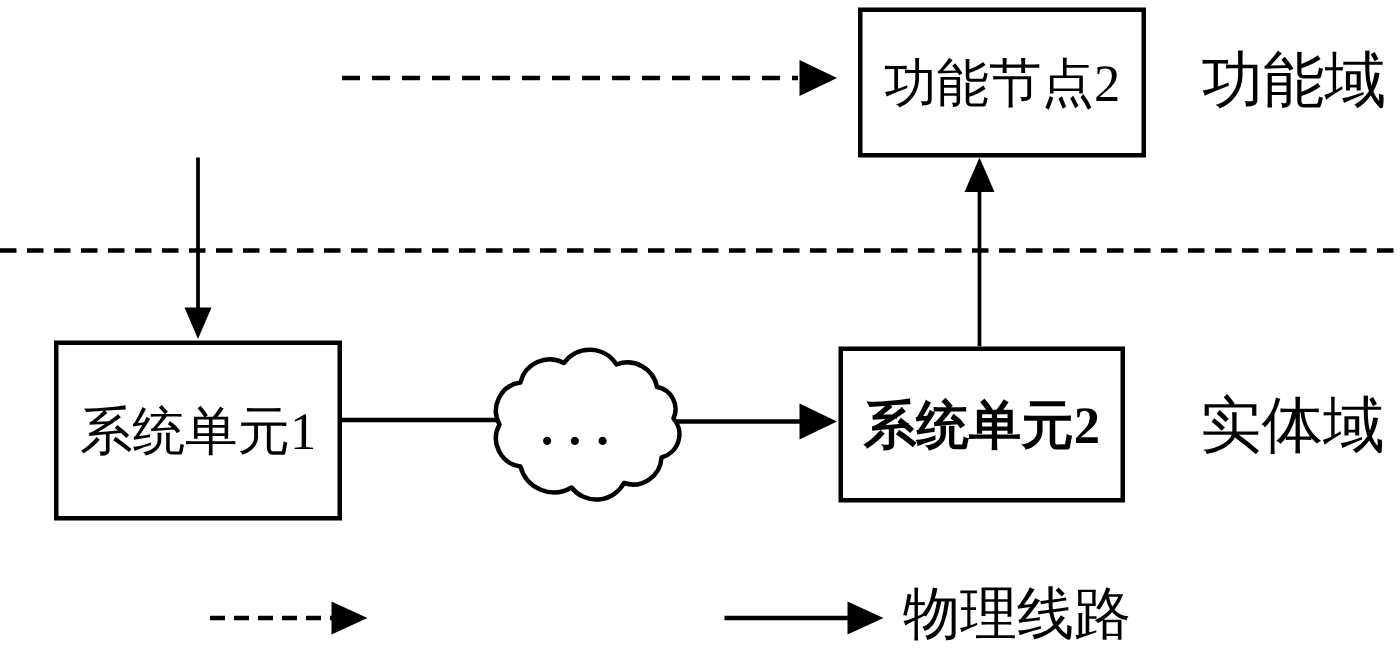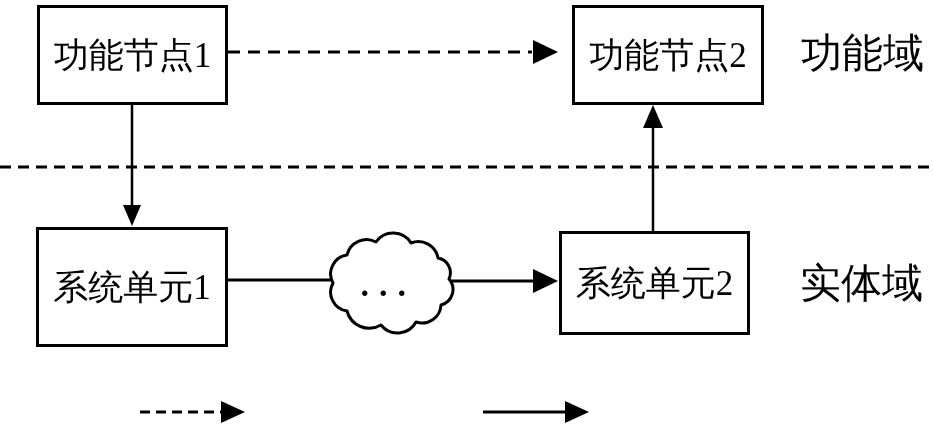--- a/index.html
+++ b/index.html
@@ -32,21 +32,21 @@
     align-items: center;
     justify-content: center;
     font-size: 35px;
     line-height: 1;
     white-space: nowrap;
     color: #000000;
   }
   .node-f1 { left: 37px;  top: 5px;   width: 191px; height: 100px; }
   .node-f2 { left: 558px; top: 5px;   width: 192px; height: 100px; margin-left: 14px; }
   .node-s1 { left: 36px;  top: 227px; width: 192px; height: 120px; }
-  .node-s2 { left: 559px; top: 231px; width: 191px; height: 104px; }
+  .node-s2 { left: 559px; top: 231px; width: 191px; height: 104px; font-weight: bold; }
   .domain-label {
     position: absolute;
     font-size: 41px;
     line-height: 1;
     white-space: nowrap;
     color: #000000;
   }
   .domain-label-function { left: 801px; top: 33px; }
   .domain-label-entity   { left: 800px; top: 263px; }
   .cloud-dots {
@@ -113,25 +113,25 @@
       <line x1="140" y1="412" x2="222" y2="412" stroke="#000000" stroke-width="3" stroke-dasharray="10 6"></line>
       <polygon points="245,412 221,401 221,423" fill="#000000"></polygon>
     </g>
 
     <g>
       <line x1="483" y1="412" x2="566" y2="412" stroke="#000000" stroke-width="3"></line>
       <polygon points="589,412 565,401 565,423" fill="#000000"></polygon>
     </g>
   </svg>
 
-  <div class="node node-f1">功能节点1</div>
   <div class="node node-f2">功能节点2</div>
 
   <div class="node node-s1">系统单元1</div>
   <div class="node node-s2">系统单元2</div>
 
   <div class="domain-label domain-label-function">功能域</div>
   <div class="domain-label domain-label-entity">实体域</div>
 
   <div class="cloud-dots">...</div>
 
+  <div class="legend-label legend-label-physical">物理线路</div>
 
 </div>
 
 </body></html>

